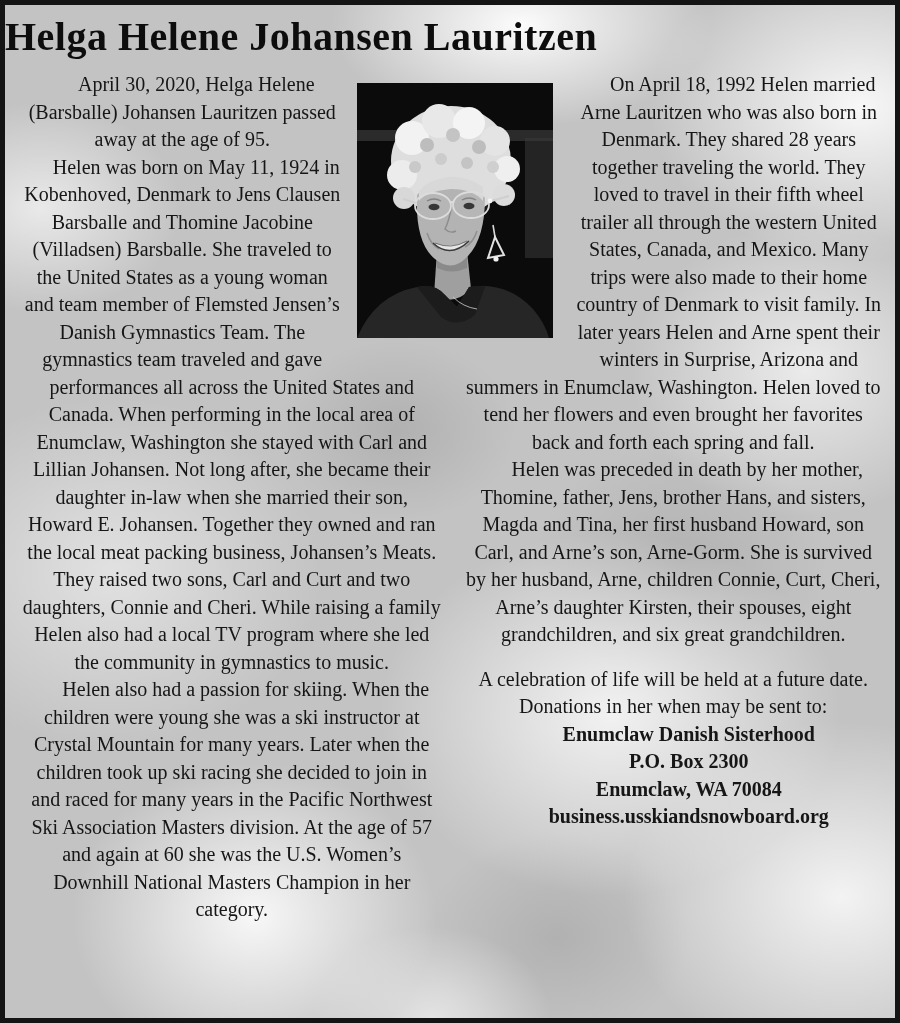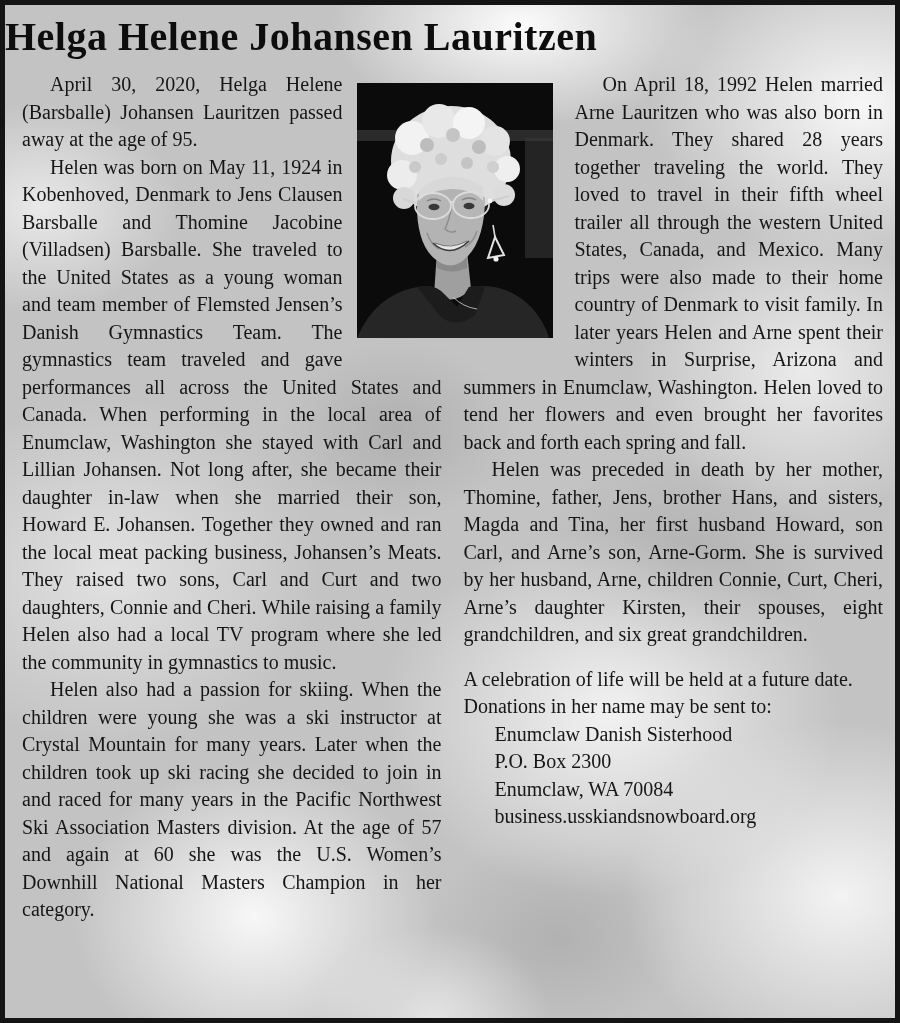--- a/index.html
+++ b/index.html
@@ -47,29 +47,30 @@
   }
   .col {
     width: 427px;
     font-size: 20px;
     line-height: 27.5px;
     text-align: justify;
   }
   .col p {
     margin: 0;
     text-indent: 28px;
+    text-align: center;
   }
   .spacer-right { float: right; width: 99px;  height: 276px; }
   .spacer-left  { float: left;  width: 111px; height: 276px; }
   .closing {
     margin-top: 17px;
     text-align: left;
   }
   .closing p { text-indent: 0; }
-  .closing p.addr { padding-left: 31px; }
+  .closing p.addr { padding-left: 31px; font-weight: bold; }
   .photo {
     position: absolute;
     left: 352px;
     top: 78px;
     width: 196px;
     height: 255px;
   }
   .photo svg { display: block; }
 </style>
 </head>
@@ -88,21 +89,21 @@
       <p>Helen also had a passion for skiing. When the children were young she was a ski instructor at Crystal Mountain for many years. Later when the children took up ski racing she decided to join in and raced for many years in the Pacific Northwest Ski Association Masters division. At the age of 57 and again at 60 she was the U.S. Women’s Downhill National Masters Champion in her category.</p>
     </div>
 
     <div class="col">
       <div class="spacer-left"></div>
       <p>On April 18, 1992 Helen married Arne Lauritzen who was also born in Denmark. They shared 28 years together traveling the world. They loved to travel in their fifth wheel trailer all through the western United States, Canada, and Mexico. Many trips were also made to their home country of Denmark to visit family. In later years Helen and Arne spent their winters in Surprise, Arizona and summers in Enumclaw, Washington. Helen loved to tend her flowers and even brought her favorites back and forth each spring and fall.</p>
       <p>Helen was preceded in death by her mother, Thomine, father, Jens, brother Hans, and sisters, Magda and Tina, her first husband Howard, son Carl, and Arne’s son, Arne-Gorm. She is survived by her husband, Arne, children Connie, Curt, Cheri, Arne’s daughter Kirsten, their spouses, eight grandchildren, and six great grandchildren.</p>
 
       <div class="closing">
         <p>A celebration of life will be held at a future date.</p>
-        <p>Donations in her name may be sent to:</p>
+        <p>Donations in her when may be sent to:</p>
         <p class="addr">Enumclaw Danish Sisterhood</p>
         <p class="addr">P.O. Box 2300</p>
         <p class="addr">Enumclaw, WA 70084</p>
         <p class="addr">business.usskiandsnowboard.org</p>
       </div>
     </div>
 
   </div>
 
   <div class="photo">

